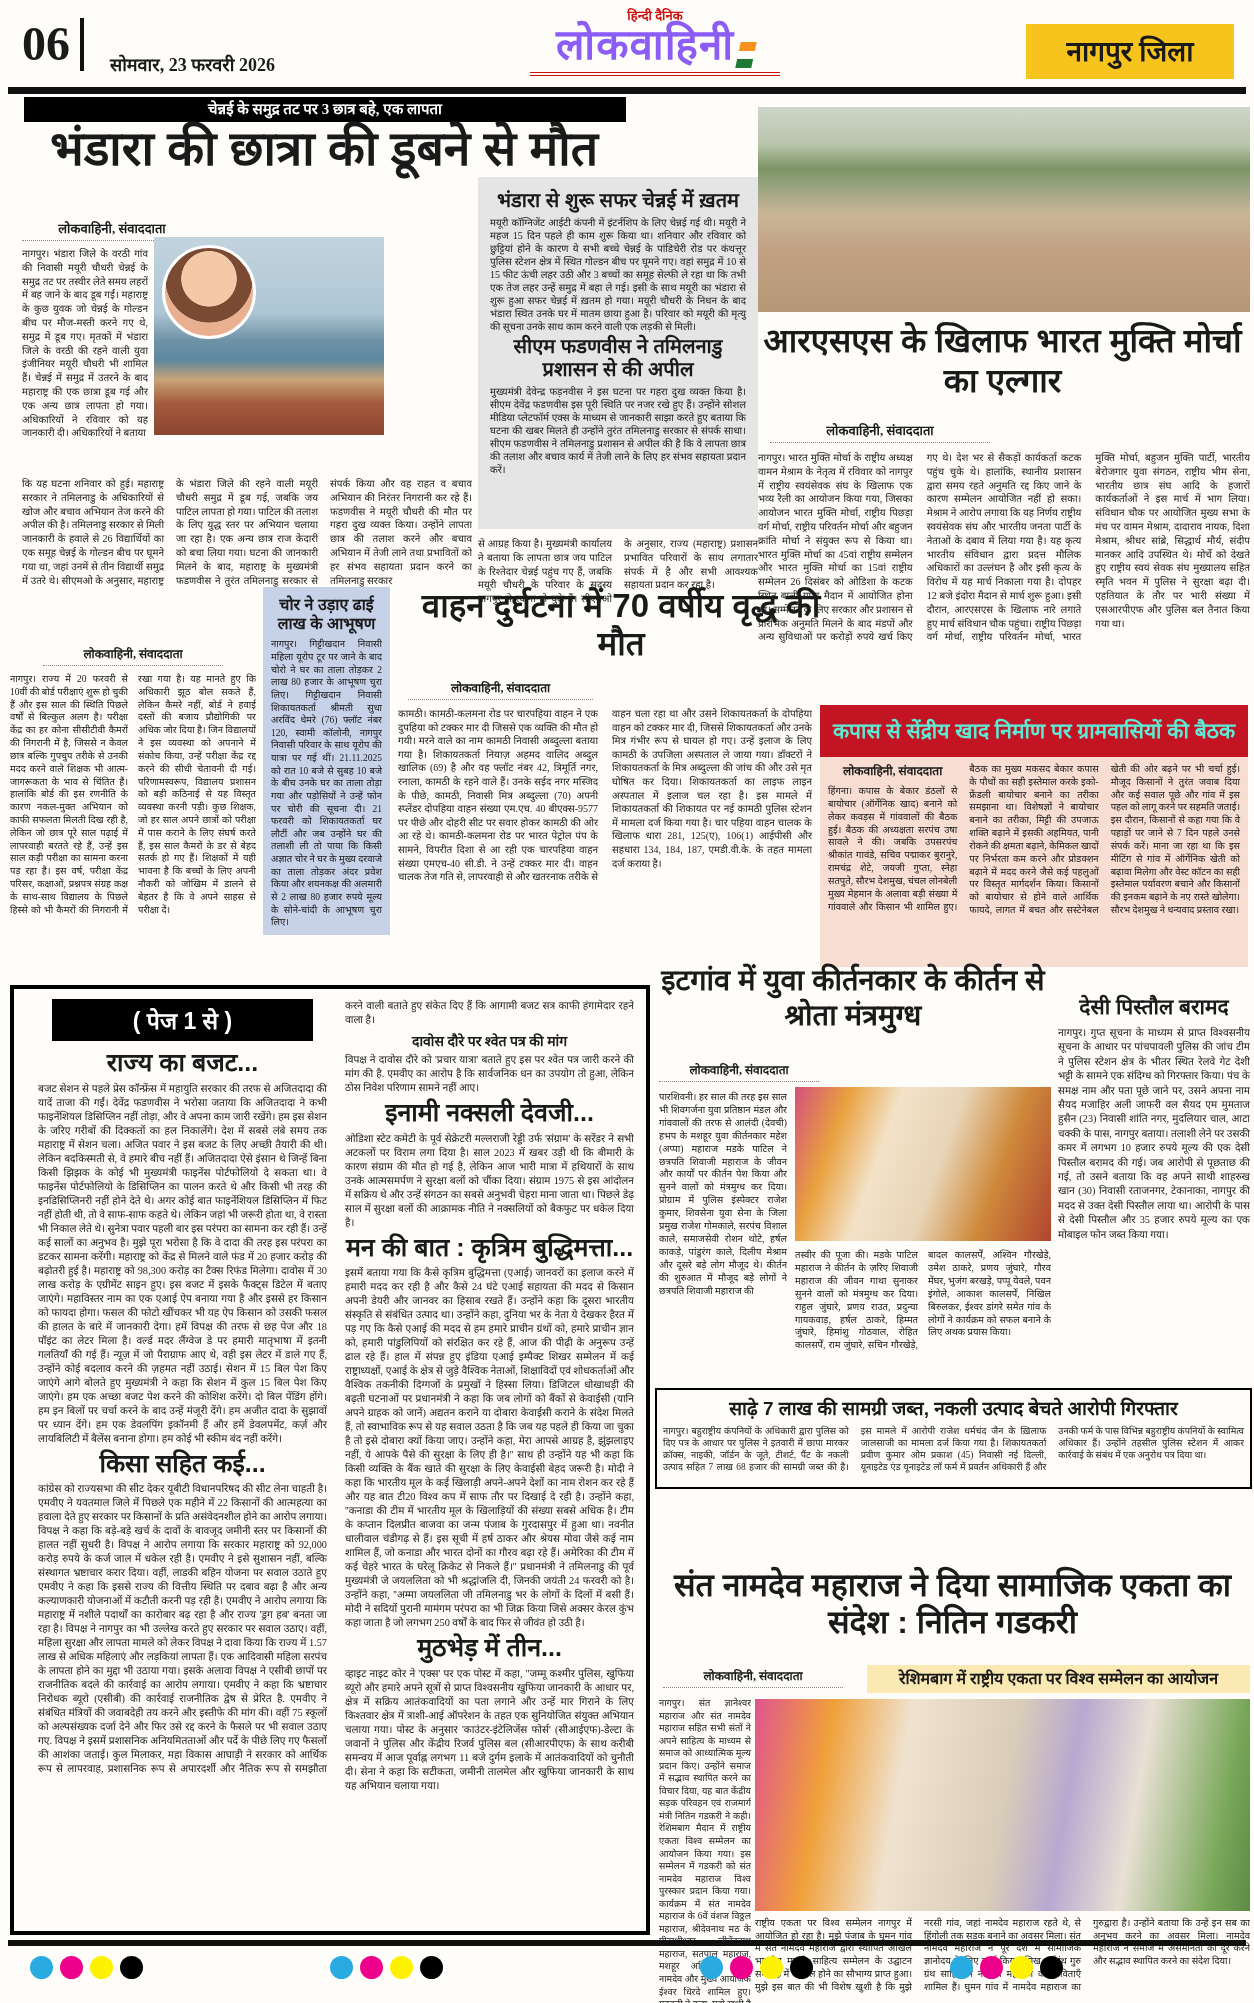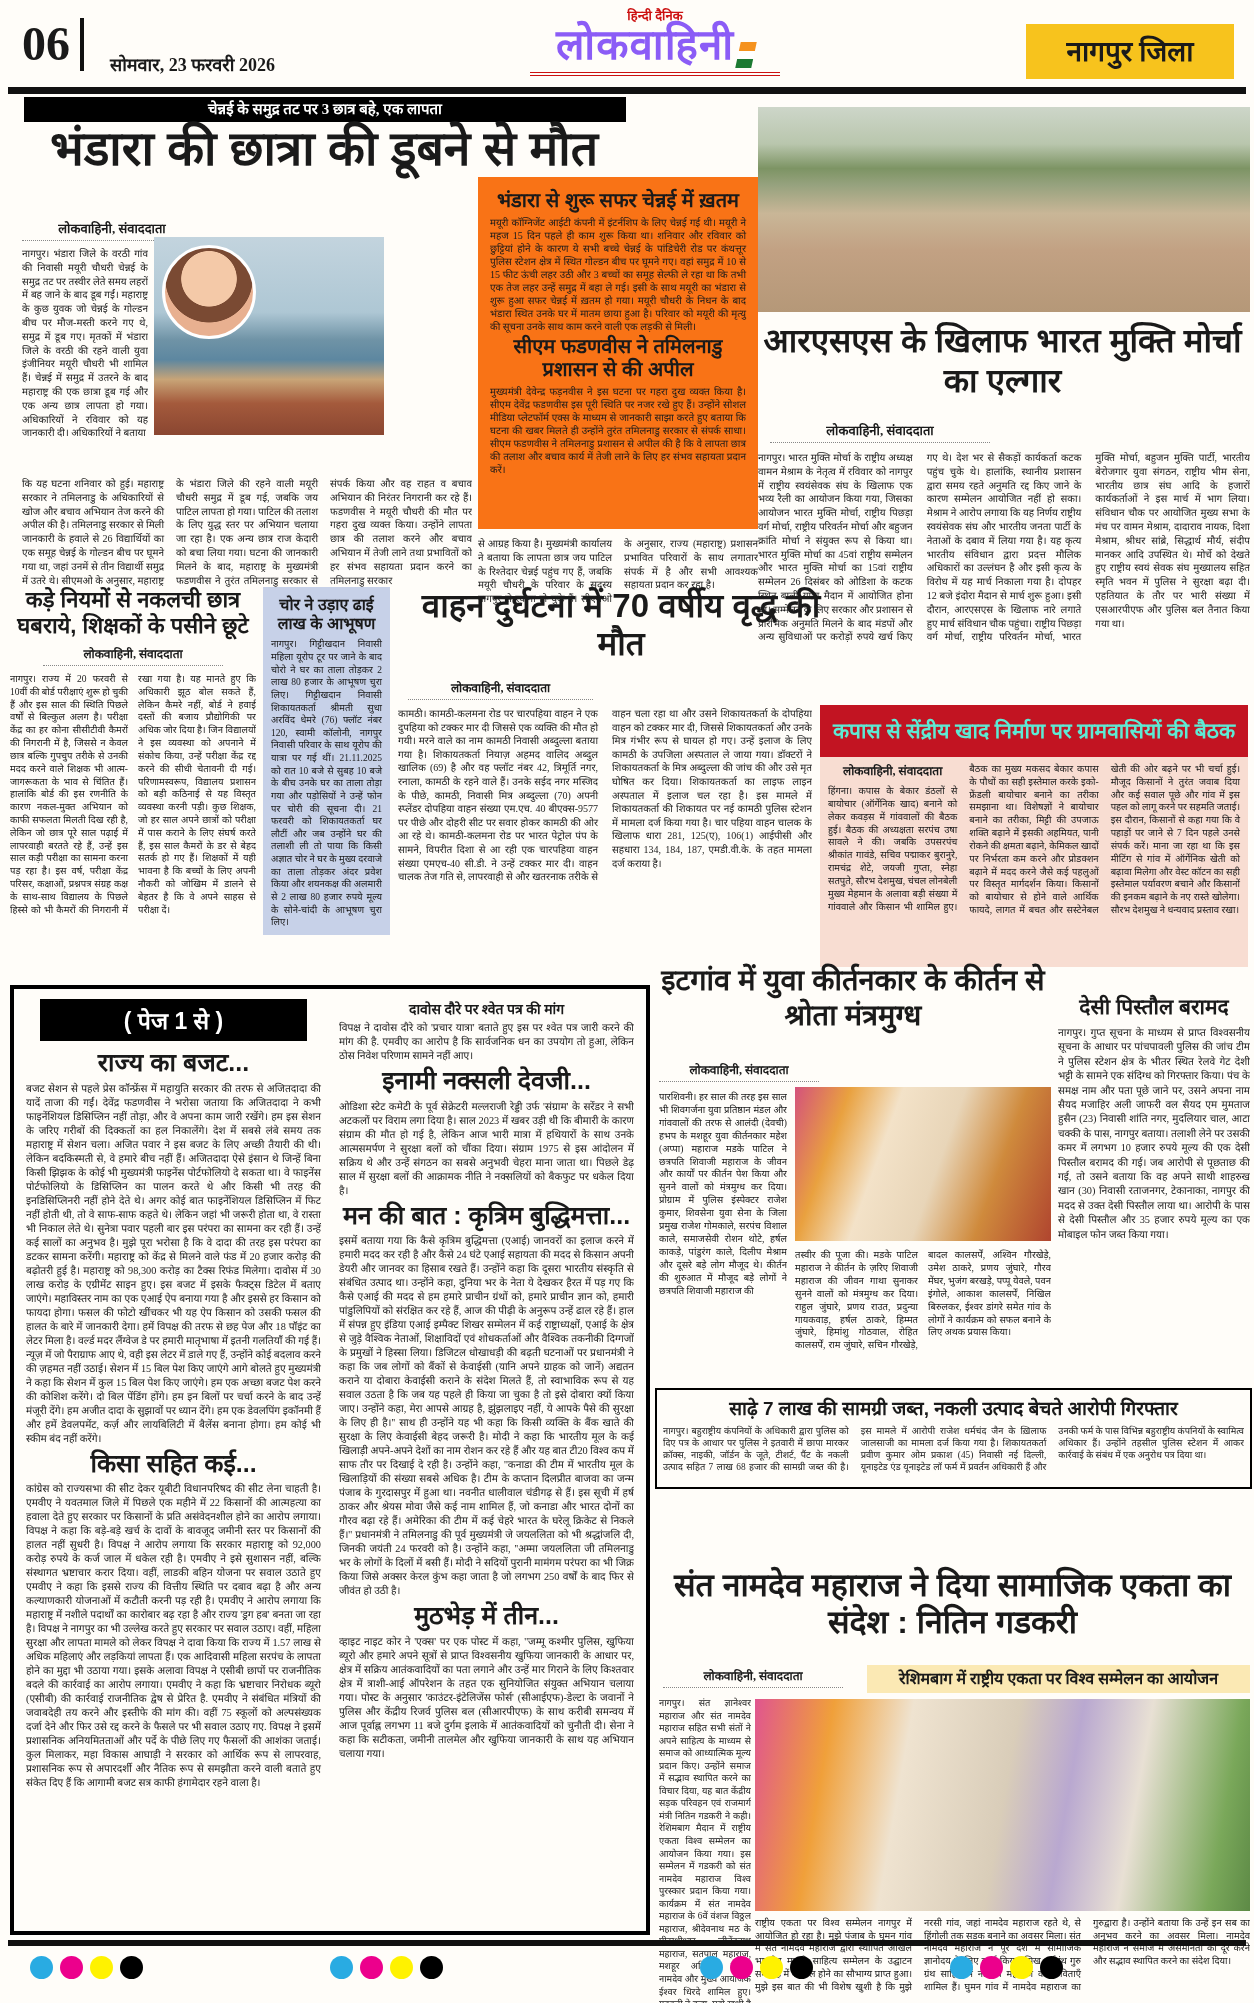--- a/index.html
+++ b/index.html
@@ -27,21 +27,21 @@
               font-weight:bold;text-align:center;line-height:25px;}
   #s1 .headline{left:0;top:27px;width:628px;font-size:48px;font-weight:900;text-align:center;line-height:1.05;
                 font-family:"Liberation Sans","DejaVu Sans",sans-serif;}
   #s1 .byline{left:12px;top:122px;width:180px;}
   #s1 .col1{left:12px;top:150px;width:126px;height:226px;font-size:10px;line-height:1.38;}
   .photo{background:#ccc;}
   #beach{left:144px;top:140px;width:230px;height:198px;
          background:linear-gradient(to bottom,#c3d4de 0%,#aec7d4 38%,#6f93a6 52%,#5d87a0 62%,#c8a477 72%,#a45a3c 84%,#8a4631 100%);}
   #portrait{position:absolute;left:8px;top:8px;width:88px;height:88px;border-radius:50%;border:3px solid #fff;
             background:radial-gradient(circle at 50% 35%,#f4c9a8 0 38%,#7a4a33 39% 60%,#e8b090 61%);}
-  .pinkpanel{background:#f97316;padding:10px 12px;}
+  .pinkpanel{background:#e5e5e5;padding:10px 12px;}
   #s1 .pinkpanel{left:468px;top:80px;width:256px;height:332px;}
   .panelhead{font-size:20px;font-weight:900;text-align:center;line-height:1.15;margin:2px 0 4px;
              font-family:"Liberation Sans","DejaVu Sans",sans-serif;}
   .paneltext{font-size:10px;line-height:1.3;text-align:justify;}
   #s1 .cont3{left:12px;top:380px;width:450px;height:156px;column-count:3;column-gap:12px;font-size:10px;line-height:1.38;}
   #s1 .cont2{left:468px;top:440px;width:280px;height:96px;column-count:2;column-gap:12px;font-size:10px;line-height:1.38;}
   
   #rally{left:3px;top:10px;width:492px;height:205px;
          background:linear-gradient(to bottom,#cdd6c9 0%,#b9c6ad 18%,#7d9464 30%,#96a27e 38%,#c9b697 52%,#c2a183 70%,#b59878 100%);}
   #rss .headline{left:0;top:224px;width:495px;font-size:33px;font-weight:900;text-align:center;line-height:1.2;
@@ -61,21 +61,21 @@
                  font-family:"Liberation Sans","DejaVu Sans",sans-serif;}
   #acc .byline{left:10px;top:92px;width:185px;font-size:12px;}
   #acc .body{left:0;top:120px;width:414px;height:225px;column-count:2;column-gap:14px;font-size:10px;line-height:1.36;}
   #cotton .banner{left:0;top:0;width:428px;height:52px;background:#c21422;color:#5eead4;font-size:21px;font-weight:900;
                   text-align:center;line-height:52px;font-family:"Liberation Sans","DejaVu Sans",sans-serif;}
   #cotton .bodywrap{left:0;top:52px;width:412px;height:198px;background:#f8ddd2;padding:6px 8px;
                     column-count:3;column-gap:12px;font-size:9.5px;line-height:1.35;text-align:justify;}
   #cotton .byline{font-size:12px;margin-bottom:3px;}
   
   #p1box{left:10px;top:985px;width:608px;height:922px;border:4px solid #000;padding:10px 12px;}
-  #boxflow{column-count:2;column-gap:18px;height:100%;overflow:hidden;}
+  #boxflow{column-count:2;column-gap:18px;height:100%;overflow:hidden;margin-left:12px;}
   .boxtag{background:#000;color:#fff;font-size:23px;font-weight:900;text-align:center;padding:5px 0;margin:0 14px 8px;
           font-family:"Liberation Sans","DejaVu Sans",sans-serif;}
   .subhead-xl{font-size:25px;font-weight:900;text-align:center;margin:4px 0 5px;line-height:1.1;
               font-family:"Liberation Sans","DejaVu Sans",sans-serif;}
   .subhead-sm{font-size:14px;font-weight:900;text-align:center;margin:3px 0;}
   .boxtext{font-size:10.3px;line-height:1.36;text-align:justify;margin:0 0 4px;}
   
   #kirtan .headline{left:0;top:0;width:396px;font-size:29px;font-weight:900;text-align:center;line-height:1.2;
                     font-family:"Liberation Sans","DejaVu Sans",sans-serif;}
   #kirtan .byline{left:4px;top:98px;width:160px;font-size:12px;}
@@ -142,21 +142,20 @@
   </div>
 
   <div class="abs" id="rss" style="left:755px;top:97px;width:495px;height:604px;">
     <div class="abs photo" id="rally"></div>
     <div class="abs headline">आरएसएस के खिलाफ भारत मुक्ति मोर्चा का एल्गार</div>
     <div class="abs byline">लोकवाहिनी, संवाददाता</div>
     <div class="abs body just ovh">नागपुर। भारत मुक्ति मोर्चा के राष्ट्रीय अध्यक्ष वामन मेश्राम के नेतृत्व में रविवार को नागपुर में राष्ट्रीय स्वयंसेवक संघ के खिलाफ एक भव्य रैली का आयोजन किया गया, जिसका आयोजन भारत मुक्ति मोर्चा, राष्ट्रीय पिछड़ा वर्ग मोर्चा, राष्ट्रीय परिवर्तन मोर्चा और बहुजन क्रांति मोर्चा ने संयुक्त रूप से किया था। भारत मुक्ति मोर्चा का 45वां राष्ट्रीय सम्मेलन और भारत मुक्ति मोर्चा का 15वां राष्ट्रीय सम्मेलन 26 दिसंबर को ओडिशा के कटक स्थित बाली यात्रा मैदान में आयोजित होना था। सम्मेलन के लिए सरकार और प्रशासन से प्रारंभिक अनुमति मिलने के बाद मंडपों और अन्य सुविधाओं पर करोड़ों रुपये खर्च किए गए थे। देश भर से सैकड़ों कार्यकर्ता कटक पहुंच चुके थे। हालांकि, स्थानीय प्रशासन द्वारा समय रहते अनुमति रद्द किए जाने के कारण सम्मेलन आयोजित नहीं हो सका। मेश्राम ने आरोप लगाया कि यह निर्णय राष्ट्रीय स्वयंसेवक संघ और भारतीय जनता पार्टी के नेताओं के दबाव में लिया गया है। यह कृत्य भारतीय संविधान द्वारा प्रदत्त मौलिक अधिकारों का उल्लंघन है और इसी कृत्य के विरोध में यह मार्च निकाला गया है। दोपहर 12 बजे इंदोरा मैदान से मार्च शुरू हुआ। इसी दौरान, आरएसएस के खिलाफ नारे लगाते हुए मार्च संविधान चौक पहुंचा। राष्ट्रीय पिछड़ा वर्ग मोर्चा, राष्ट्रीय परिवर्तन मोर्चा, भारत मुक्ति मोर्चा, बहुजन मुक्ति पार्टी, भारतीय बेरोजगार युवा संगठन, राष्ट्रीय भीम सेना, भारतीय छात्र संघ आदि के हजारों कार्यकर्ताओं ने इस मार्च में भाग लिया। संविधान चौक पर आयोजित मुख्य सभा के मंच पर वामन मेश्राम, दादाराव नायक, दिशा मेश्राम, श्रीधर सांब्रे, सिद्धार्थ मौर्य, संदीप मानकर आदि उपस्थित थे। मोर्चे को देखते हुए राष्ट्रीय स्वयं सेवक संघ मुख्यालय सहित स्मृति भवन में पुलिस ने सुरक्षा बढ़ा दी। एहतियात के तौर पर भारी संख्या में एसआरपीएफ और पुलिस बल तैनात किया गया था।</div>
   </div>
 
   <div class="abs" id="exam" style="left:10px;top:587px;width:246px;height:368px;">
-    <div class="abs headline">कड़े नियमों से नकलची छात्र घबराये, शिक्षकों के पसीने छूटे</div>
     <div class="abs byline">लोकवाहिनी, संवाददाता</div>
     <div class="abs body just ovh">नागपुर। राज्य में 20 फरवरी से 10वीं की बोर्ड परीक्षाएं शुरू हो चुकी हैं और इस साल की स्थिति पिछले वर्षों से बिल्कुल अलग है। परीक्षा केंद्र का हर कोना सीसीटीवी कैमरों की निगरानी में है, जिससे न केवल छात्र बल्कि गुपचुप तरीके से उनकी मदद करने वाले शिक्षक भी आत्म-जागरूकता के भाव से चिंतित हैं। हालांकि बोर्ड की इस रणनीति के कारण नकल-मुक्त अभियान को काफी सफलता मिलती दिख रही है, लेकिन जो छात्र पूरे साल पढ़ाई में लापरवाही बरतते रहे हैं, उन्हें इस साल कड़ी परीक्षा का सामना करना पड़ रहा है। इस वर्ष, परीक्षा केंद्र परिसर, कक्षाओं, प्रश्नपत्र संग्रह कक्ष के साथ-साथ विद्यालय के पिछले हिस्से को भी कैमरों की निगरानी में रखा गया है। यह मानते हुए कि अधिकारी झूठ बोल सकते हैं, लेकिन कैमरे नहीं, बोर्ड ने हवाई दस्तों की बजाय प्रौद्योगिकी पर अधिक जोर दिया है। जिन विद्यालयों ने इस व्यवस्था को अपनाने में संकोच किया, उन्हें परीक्षा केंद्र रद्द करने की सीधी चेतावनी दी गई। परिणामस्वरूप, विद्यालय प्रशासन को बड़ी कठिनाई से यह विस्तृत व्यवस्था करनी पड़ी। कुछ शिक्षक, जो हर साल अपने छात्रों को परीक्षा में पास कराने के लिए संघर्ष करते हैं, इस साल कैमरों के डर से बेहद सतर्क हो गए हैं। शिक्षकों में यही भावना है कि बच्चों के लिए अपनी नौकरी को जोखिम में डालने से बेहतर है कि वे अपने साहस से परीक्षा दें।</div>
   </div>
 
   <div class="abs ovh" id="theft" style="left:263px;top:587px;width:111px;height:332px;">
     <div class="head">चोर ने उड़ाए ढाई लाख के आभूषण</div>
     <div class="body">नागपुर। गिट्टीखदान निवासी महिला यूरोप टूर पर जाने के बाद चोरो ने घर का ताला तोड़कर 2 लाख 80 हजार के आभूषण चुरा लिए। गिट्टीखदान निवासी शिकायतकर्ता श्रीमती सुधा अरविंद धेमरे (76) फ्लॉट नंबर 120, स्वामी कॉलोनी, नागपुर निवासी परिवार के साथ यूरोप की यात्रा पर गई थीं। 21.11.2025 को रात 10 बजे से सुबह 10 बजे के बीच उनके घर का ताला तोड़ा गया और पड़ोसियों ने उन्हें फोन पर चोरी की सूचना दी। 21 फरवरी को शिकायतकर्ता घर लौटीं और जब उन्होंने घर की तलाशी ली तो पाया कि किसी अज्ञात चोर ने घर के मुख्य दरवाजे का ताला तोड़कर अंदर प्रवेश किया और शयनकक्ष की अलमारी से 2 लाख 80 हजार रुपये मूल्य के सोने-चांदी के आभूषण चुरा लिए।</div>
   </div>
 
   <div class="abs" id="acc" style="left:398px;top:587px;width:414px;height:348px;">

